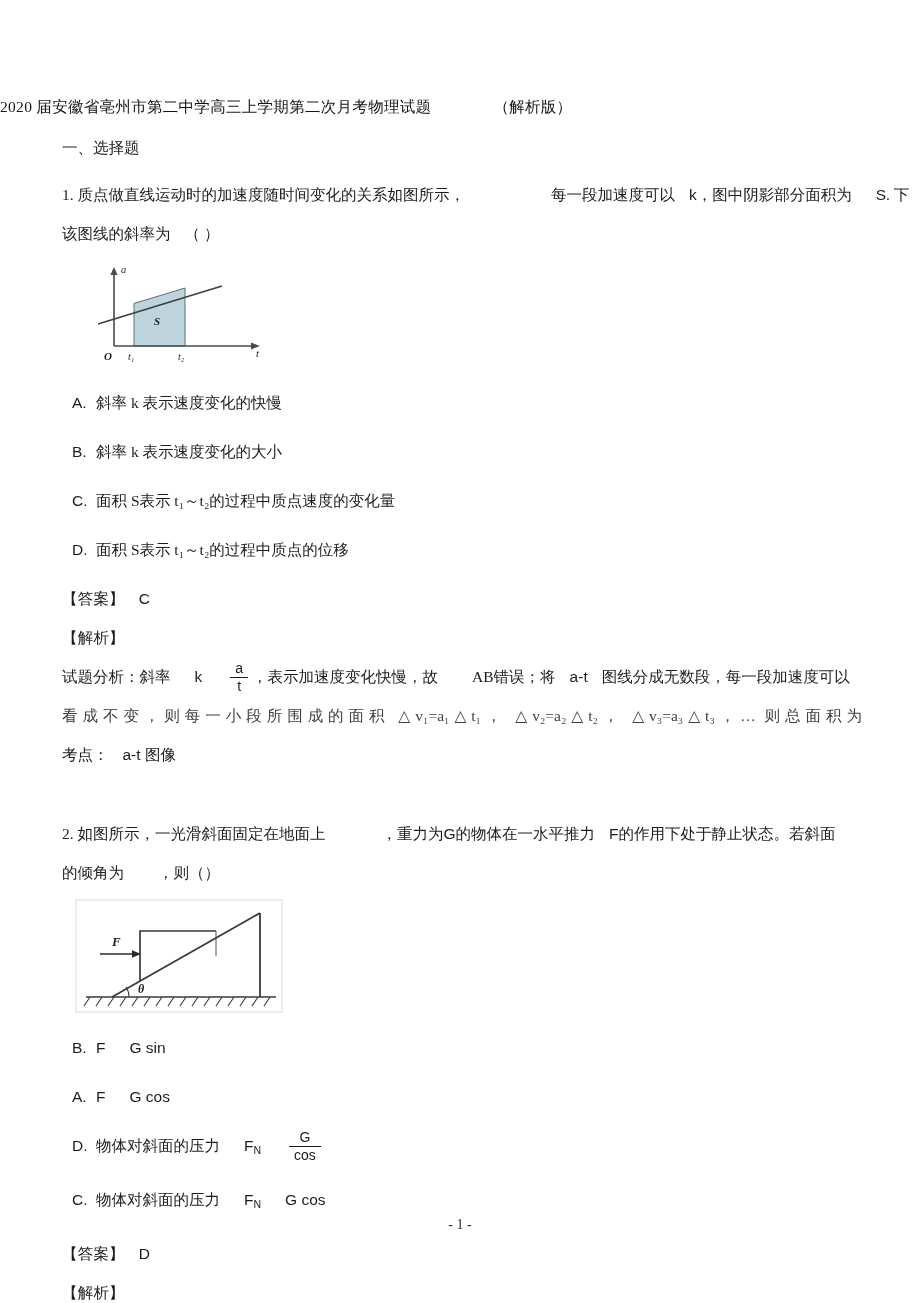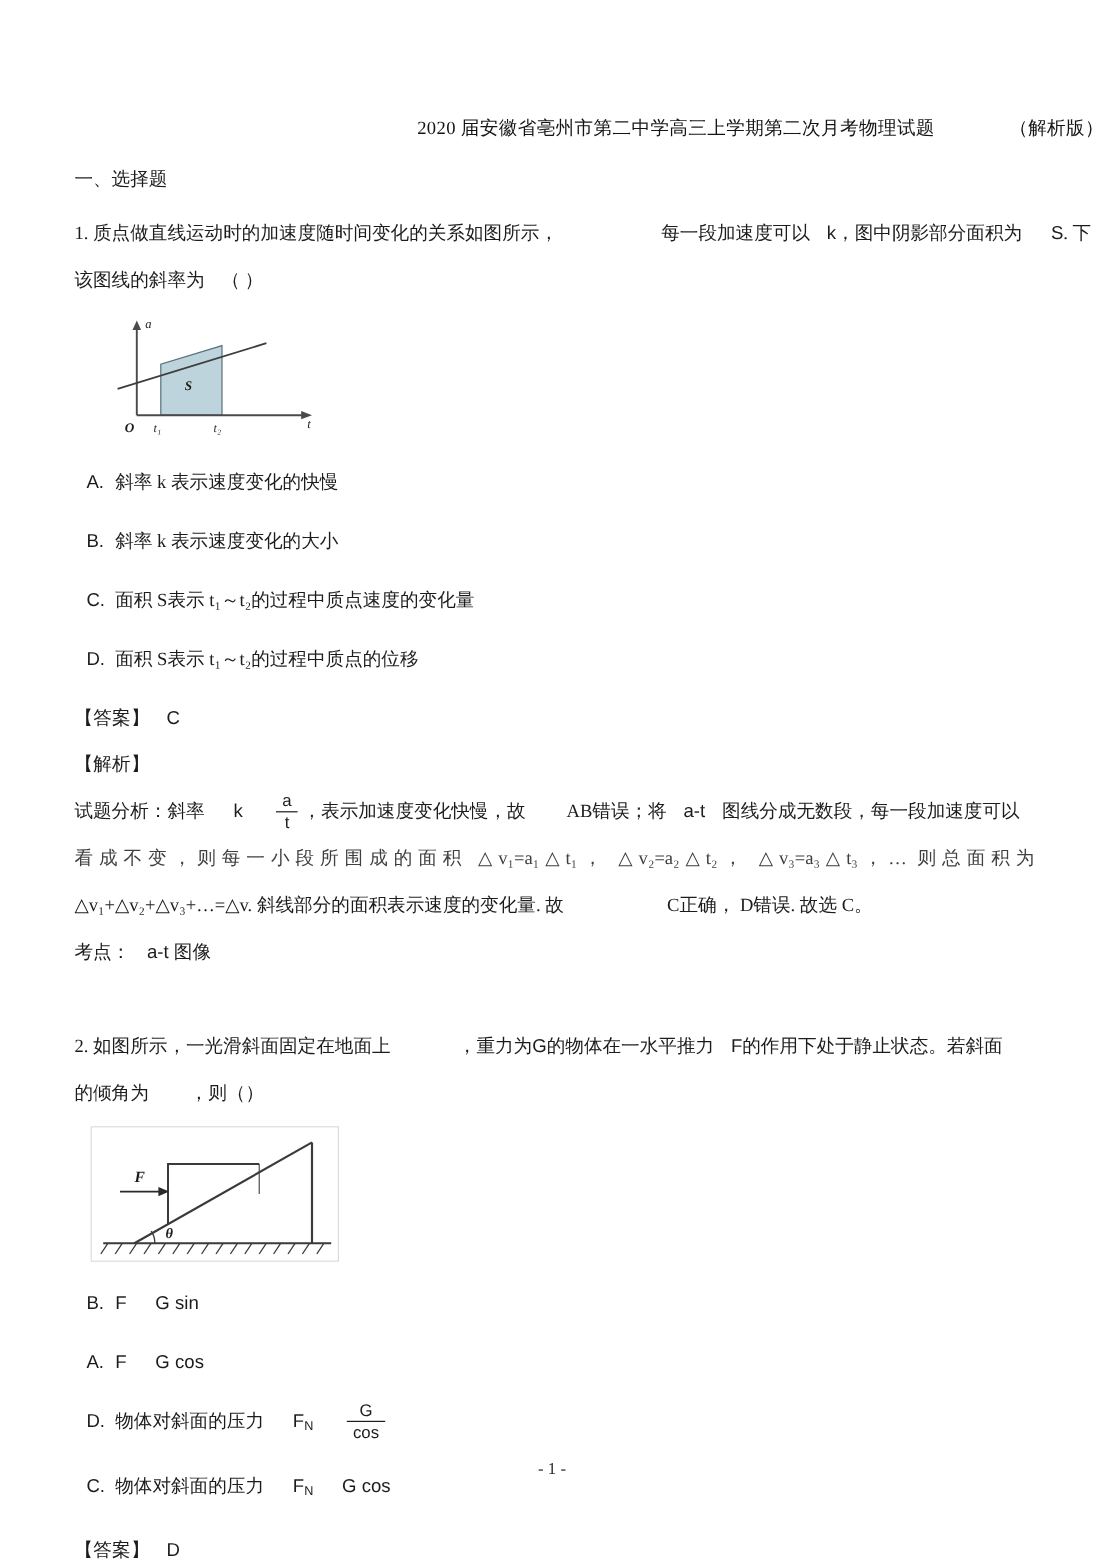--- a/index.html
+++ b/index.html
@@ -19,21 +19,21 @@
     position: absolute;
     left: 0; top: 0;
     width: 920px;
     height: 1303px;
   }
   .doc-title {
     position: absolute;
     left: 0;
     top: 97px;
     width: 920px;
-    text-align: right;
+    text-align: left;
     font-size: 15.5px;
     letter-spacing: 0.3px;
     color: #141414;
   }
   .doc-title .ver {
     display: inline-block;
     margin-left: 62px;
   }
   .body-col {
     position: absolute;
@@ -49,20 +49,21 @@
     white-space: nowrap;
   }
   p.para {
     margin: 0;
     font-size: 15.5px;
     line-height: 39px;
     color: #404040;
   }
   .sec-head {
     margin-top: 2px;
+    font-family: Liberation Mono, monospace;
   }
   .gap-sm { height: 6px; }
   .gap-lg { height: 40px; }
   .opt {
     margin: 10px;
     font-size: 15.5px;
     line-height: 39px;
     color: #1c1c1c;
     white-space: nowrap;
   }
@@ -172,21 +173,20 @@
     <p class="opt"><span class="lbl sans">C.</span><span>面积 S表示 t₁～t₂的过程中质点速度的变化量</span></p>
     <p class="opt"><span class="lbl sans">D.</span><span>面积 S表示 t₁～t₂的过程中质点的位移</span></p>
 
     <p class="line ans-line"><span>【答案】</span><span class="sp2"></span><span class="sans">C</span></p>
     <p class="line ans-line">【解析】</p>
 
     <p class="line"><span>试题分析：斜率</span><span class="sp3"></span><span class="sans">k</span><span class="sp3"></span><span class="frac sans"><span class="num">a</span><span class="den">t</span></span><span>，表示加速度变化快慢，故</span><span class="sp4"></span><span>AB错误；将</span><span class="sp2"></span><span class="sans">a-t</span><span class="sp2"></span><span>图线分成无数段，每一段加速度可以</span></p>
 
     <p class="para justify">看成不变，则每一小段所围成的面积 △v₁=a₁△t₁， △v₂=a₂△t₂， △v₃=a₃△t₃，… 则总面积为</p>
 
-    <p class="line"><span>△v₁+△v₂+△v₃+…=△v. 斜线部分的面积表示速度的变化量. 故</span><span class="sp8"></span><span>C正确， D错误. 故选 C。</span></p>
 
     <p class="line"><span>考点：</span><span class="sp2"></span><span class="sans">a-t  图像</span></p>
 
     <div class="gap-lg"></div>
 
     <p class="line"><span>2. 如图所示，一光滑斜面固定在地面上</span><span class="sp6"></span><span>，重力为</span><span class="sans">G</span><span>的物体在一水平推力</span><span class="sp2"></span><span class="sans">F</span><span>的作用下处于静止状态。若斜面</span></p>
     <p class="line"><span>的倾角为</span><span class="sp4"></span><span>，则（）</span></p>
 
     <div class="fig2-wrap">
       <svg width="220" height="118" viewBox="0 0 220 118">

